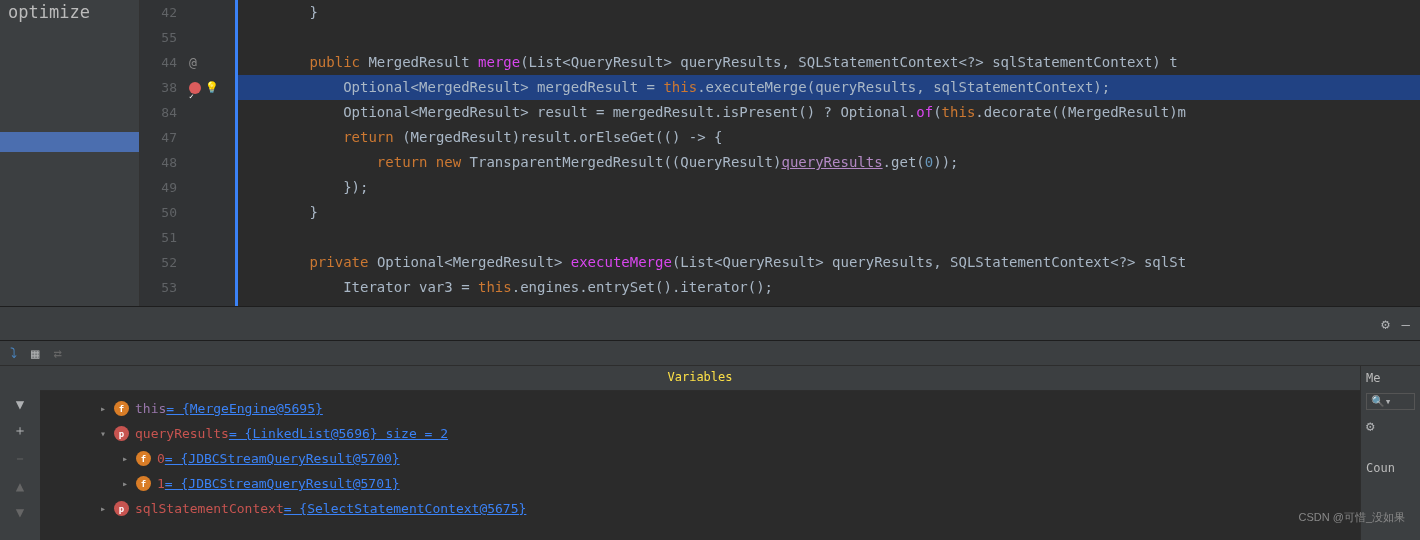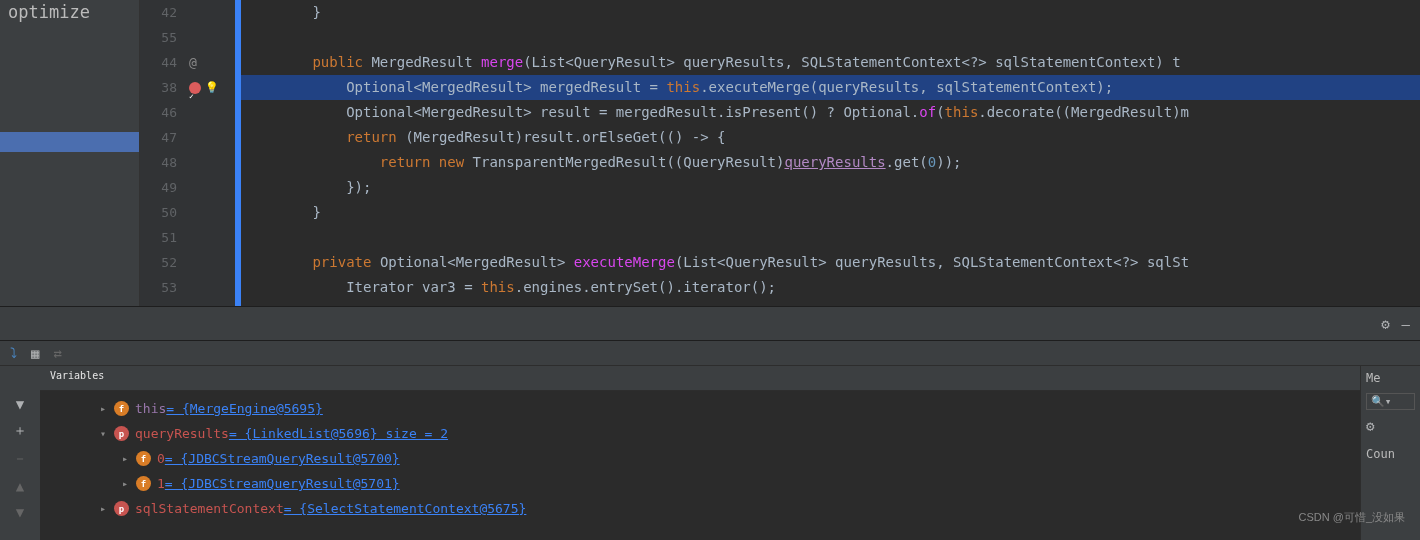--- a/index.html
+++ b/index.html
@@ -35,21 +35,21 @@
 }
 .editor-area {
   flex: 1;
   display: flex;
   background: #2b2b2b;
   overflow: hidden;
 }
 .gutter {
   display: flex;
   background: #313335;
-  border-right: 6px solid #3b82f6;
+  border-right: 3px solid #3b82f6;
 }
 .line-numbers {
   width: 45px;
   text-align: right;
   padding-right: 8px;
   color: #606366;
   font-size: 13px;
   line-height: 25px;
 }
 .gutter-icons {
@@ -118,23 +118,24 @@
 }
 .debug-vars {
   flex: 1;
   display: flex;
   flex-direction: column;
 }
 .vars-header {
   height: 25px;
   background: #3c3f41;
   padding: 4px 10px;
-  font-size: 10px;
-  color: #e5e5e5;
+  font-size: 12px;
+  color: #fde047;
   border-bottom: 1px solid #2d2d2d;
+  text-align: center;
 }
 .vars-tree {
   padding: 5px 0;
   font-size: 13px;
 }
 .tree-row {
   display: flex;
   align-items: center;
   height: 25px;
   padding-left: 10px;
@@ -213,21 +214,21 @@
     <div class="left-panel-item">optimize</div>
     <div class="left-highlight"></div>
   </div>
   <div class="editor-area">
     <div class="gutter">
       <div class="line-numbers" id="line-nums">
           <div>42</div>
           <div>55</div>
           <div>44</div>
           <div>38</div>
-          <div>46</div>
+          <div>84</div>
           <div>47</div>
           <div>48</div>
           <div>49</div>
           <div>50</div>
           <div>51</div>
           <div>52</div>
           <div>53</div>
         </div>
       <div class="gutter-icons" id="gutter-icons">
           <div class="gutter-row"></div>
@@ -304,17 +305,17 @@
           <span class="field-badge param-badge">p</span>
           <span class="var-name">sqlStatementContext</span>
           <span class="var-val"> = {SelectStatementContext@5675}</span>
         </div>
       </div>
   </div>
   <div class="debug-right">
     <div>Me</div>
     <span class="icon-btn" style="border:1px solid #555;padding:1px 4px;font-size:11px">🔍▾</span>
     <span class="icon-btn">⚙</span>
-    <div style="margin-top:5px">Coun</div>
+    <div style="margin-top:19px">Coun</div>
   </div>
 </div>
 
 <div class="watermark">CSDN @可惜_没如果</div>
 
 </body></html>

